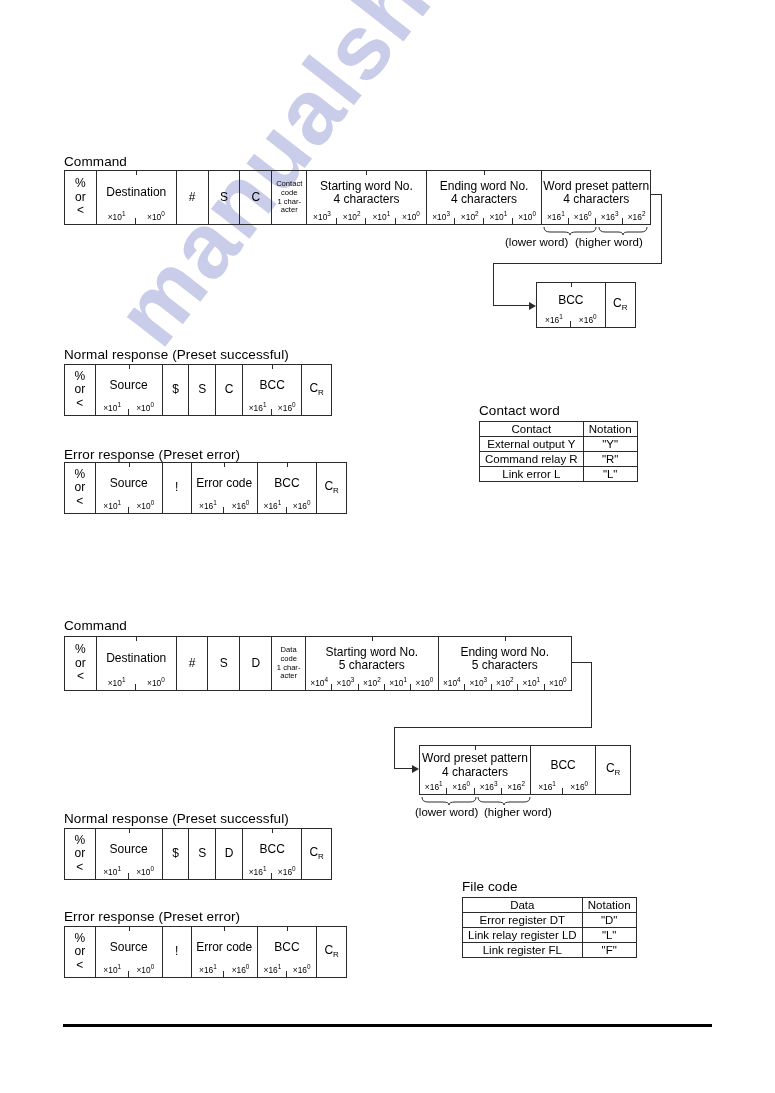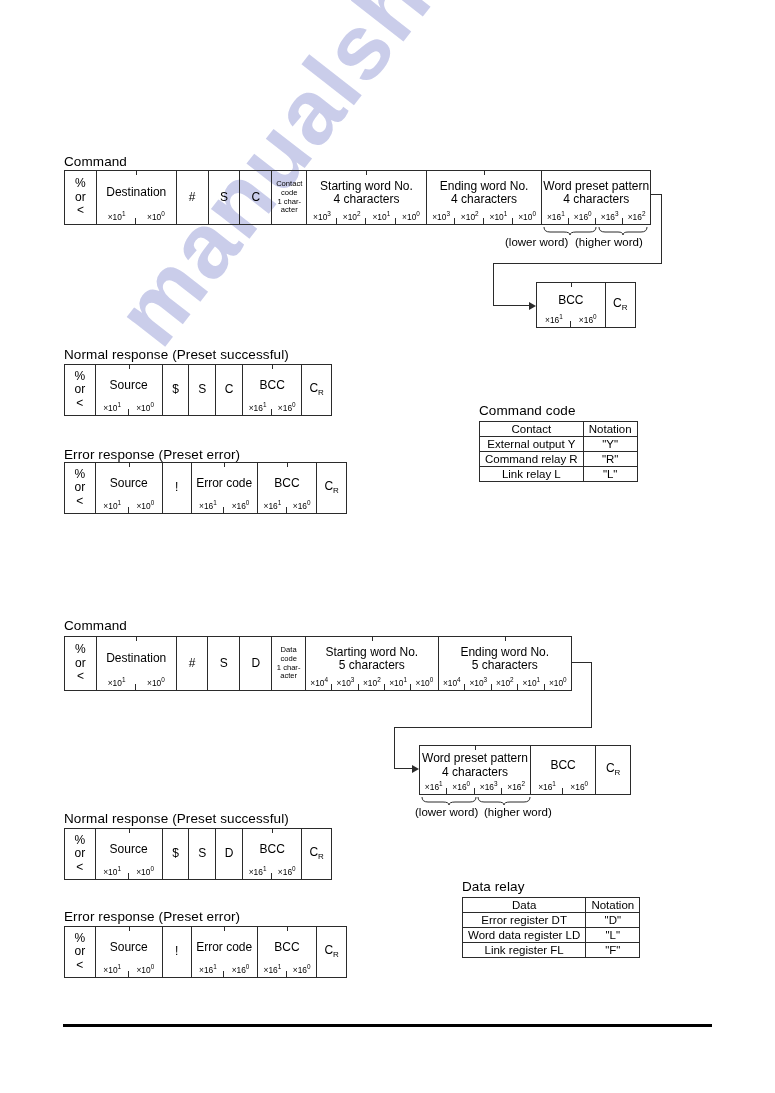--- a/index.html
+++ b/index.html
@@ -347,37 +347,37 @@
         <div class="sub"><span>×16</span><sup>0</sup></div>
       </div>
     </div>
     <div class="cell" style="width:30px;">
       <div class="cellmain nopad">
         <div class="top"><span>C</span><sub style="font-size:8px;">R</sub></div>
       </div>
     </div>
   </div>
 
-  <div class="sec-title" style="left:479px;top:403px;">Command code</div>
+  <div class="sec-title" style="left:479px;top:403px;">Contact word</div>
   <table class="codetbl" style="left:479px;top:421px;">
     <tbody>
         <tr>
       <td class="hdr" style="width:99px;">Contact</td>
       <td class="hdr" style="width:54px;">Notation</td>
     </tr>
     <tr>
       <td class="lbl">External output Y</td>
       <td class="not">"Y"</td>
     </tr>
     <tr>
       <td class="lbl">Command relay R</td>
       <td class="not">"R"</td>
     </tr>
     <tr>
-      <td class="lbl">Link relay L</td>
+      <td class="lbl">Link error L</td>
       <td class="not">"L"</td>
     </tr>
   </tbody>
     </table>
 
   <div class="sec-title" style="left:64px;top:618px;">Command</div>
 
   <div class="frame" style="left:64px;top:636px;width:508px;height:55px;">
     <div class="cell" style="width:32px;">
       <div class="cellmain nopad">
@@ -544,33 +544,33 @@
         <div class="sub"><span>×16</span><sup>0</sup></div>
       </div>
     </div>
     <div class="cell" style="width:30px;">
       <div class="cellmain nopad">
         <div class="top"><span>C</span><sub style="font-size:8px;">R</sub></div>
       </div>
     </div>
   </div>
 
-  <div class="sec-title" style="left:462px;top:879px;">Data relay</div>
+  <div class="sec-title" style="left:462px;top:879px;">File code</div>
   <table class="codetbl" style="left:462px;top:897px;">
     <tbody>
         <tr>
       <td class="hdr" style="width:106px;">Data</td>
       <td class="hdr" style="width:54px;">Notation</td>
     </tr>
     <tr>
       <td class="lbl">Error register DT</td>
       <td class="not">"D"</td>
     </tr>
     <tr>
-      <td class="lbl">Word data register LD</td>
+      <td class="lbl">Link relay register LD</td>
       <td class="not">"L"</td>
     </tr>
     <tr>
       <td class="lbl">Link register FL</td>
       <td class="not">"F"</td>
     </tr>
   </tbody>
     </table>
 
   <div class="sec-title" style="left:64px;top:909px;">Error response (Preset error)</div>

